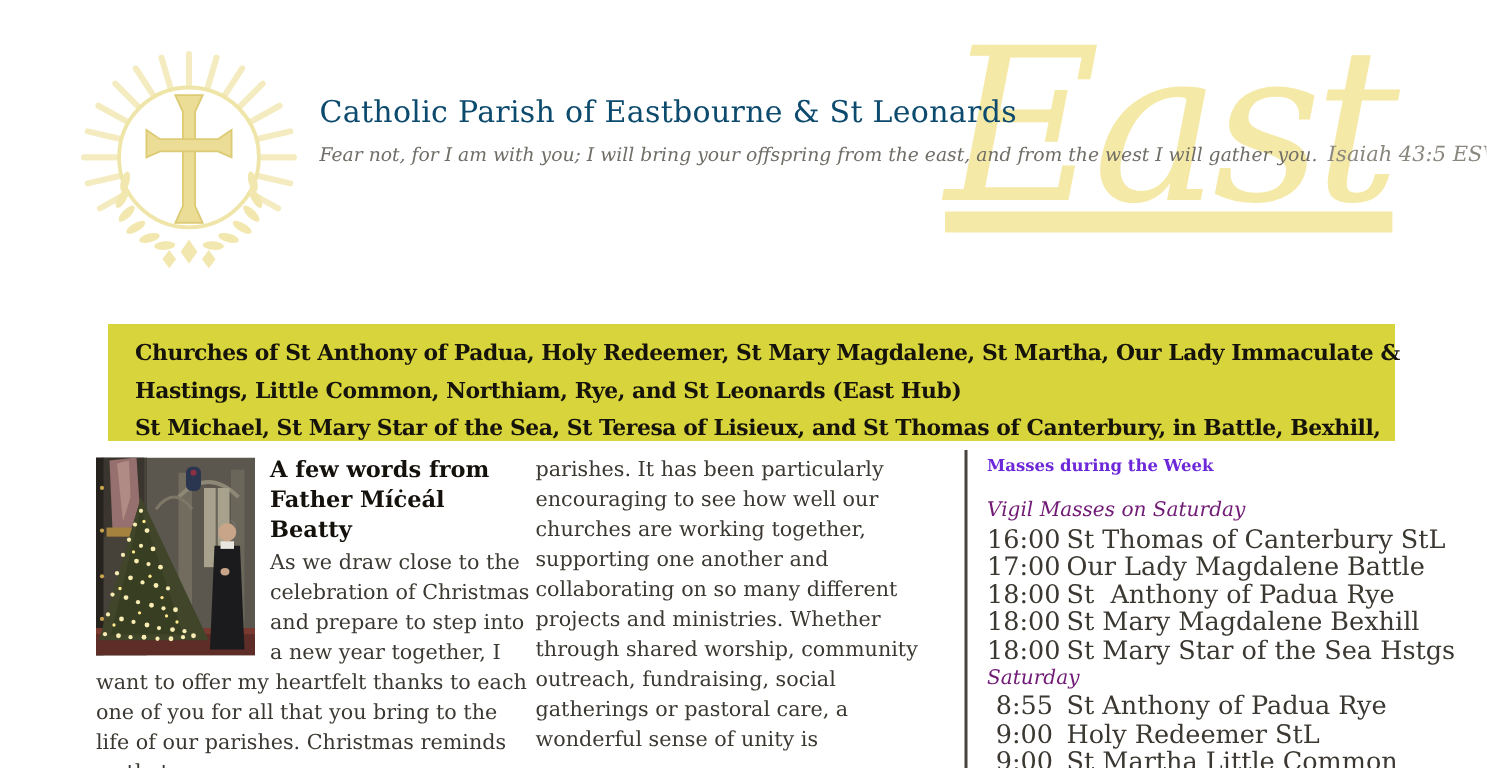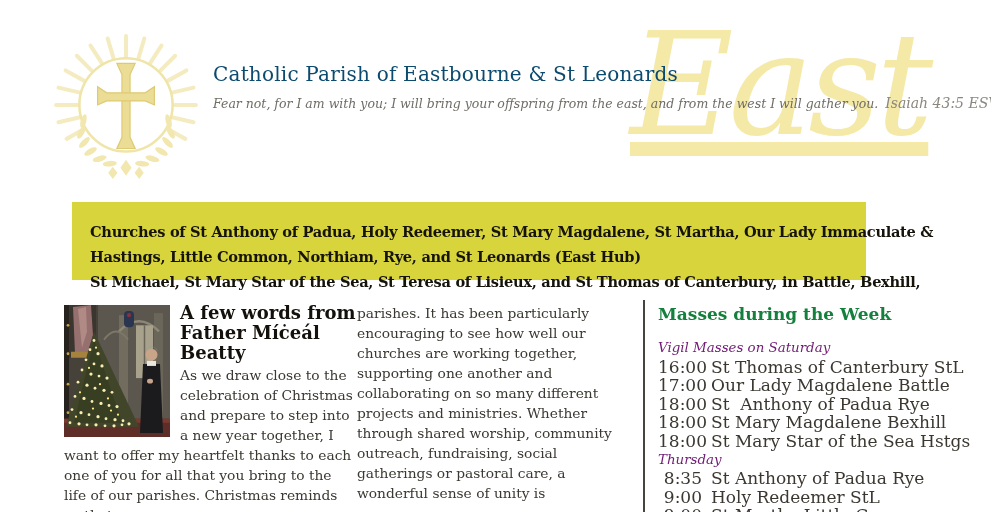--- a/index.html
+++ b/index.html
@@ -19,37 +19,37 @@
   .masthead-text { position:absolute; left:213px; top:62px; z-index:2; }
   .org-line { font-size:20px; color:#0c4a6e; letter-spacing:0.2px; white-space:nowrap; }
   .title {
     margin-top:9px; font-size:36px; font-weight:bold; color:#262320;
     letter-spacing:-0.5px; white-space:nowrap;
   }
   .tagline { margin-top:9px; font-style:italic; font-size:12.5px; color:#6f6d66; white-space:nowrap; }
   .tagline .ref { font-size:14px; color:#8a877e; margin-left:3px; }
   
   .banner {
-    position:absolute; left:72px; top:202px; width:794px; height:78px;
-    padding:17px 14px 0 18px; z-index:2;
+    position:absolute; left:72px; top:216px; width:858px; height:78px;
+    padding:7px 14px 0 18px; z-index:2;
   }
   .banner-line {
     font-weight:bold; font-size:14.6px; line-height:25px; color:#16140a;
     letter-spacing:-0.3px; white-space:nowrap;
   }
   
   .col-left  { position:absolute; left:64px;  top:303px; width:292px; }
   .col-mid   { position:absolute; left:357px; top:303px; width:272px; }
   .divider   { position:absolute; left:643px; top:300px; width:2px; height:212px; background:#47443e; }
   .col-right { position:absolute; left:658px; top:304px; width:322px; }
   .photo { float:left; width:106px; height:132px; margin:2px 10px 4px 0; display:block; }
-  .article-heading { font-size:18px; font-weight:bold; line-height:20px; color:#14110c; margin-bottom:2px; }
+  .article-heading { font-size:15px; font-weight:bold; line-height:20px; color:#14110c; margin-bottom:2px; }
   .body-text { font-size:13.8px; line-height:20px; color:#3b3832; text-align:left; }
   
-  .masses-heading { font-size:17px; font-weight:bold; color:#15803d; }
+  .masses-heading { font-size:11px; font-weight:bold; color:#6d28d9; }
   .mass-schedule { margin-top:15px; }
   .mass-day { font-style:italic; font-size:13.4px; line-height:18.6px; color:#701a75; white-space:nowrap; }
   .mass-row { line-height:18.6px; font-size:17px; white-space:pre; }
   .mass-time { display:inline-block; width:44px; text-align:right; margin-right:9px; }
   .mass-venue { }
 </style>
 </head>
 <body>
 
 <div class="page">
@@ -218,20 +218,20 @@
 
   <aside class="col-right">
     <h2 class="masses-heading">Masses during the Week</h2>
     <div class="mass-schedule">
         <div class="mass-day">Vigil Masses on Saturday</div>
         <div class="mass-row"><span class="mass-time">16:00</span><span class="mass-venue">St Thomas of Canterbury StL</span></div>
         <div class="mass-row"><span class="mass-time">17:00</span><span class="mass-venue">Our Lady Magdalene Battle</span></div>
         <div class="mass-row"><span class="mass-time">18:00</span><span class="mass-venue">St  Anthony of Padua Rye</span></div>
         <div class="mass-row"><span class="mass-time">18:00</span><span class="mass-venue">St Mary Magdalene Bexhill</span></div>
         <div class="mass-row"><span class="mass-time">18:00</span><span class="mass-venue">St Mary Star of the Sea Hstgs</span></div>
-        <div class="mass-day">Thursday</div>
-        <div class="mass-row"><span class="mass-time">8:35</span><span class="mass-venue">St Anthony of Padua Rye</span></div>
+        <div class="mass-day">Saturday</div>
+        <div class="mass-row"><span class="mass-time">8:55</span><span class="mass-venue">St Anthony of Padua Rye</span></div>
         <div class="mass-row"><span class="mass-time">9:00</span><span class="mass-venue">Holy Redeemer StL</span></div>
         <div class="mass-row"><span class="mass-time">9:00</span><span class="mass-venue">St Martha Little Common</span></div>
       </div>
   </aside>
 
 </div>
 
 </body></html>

